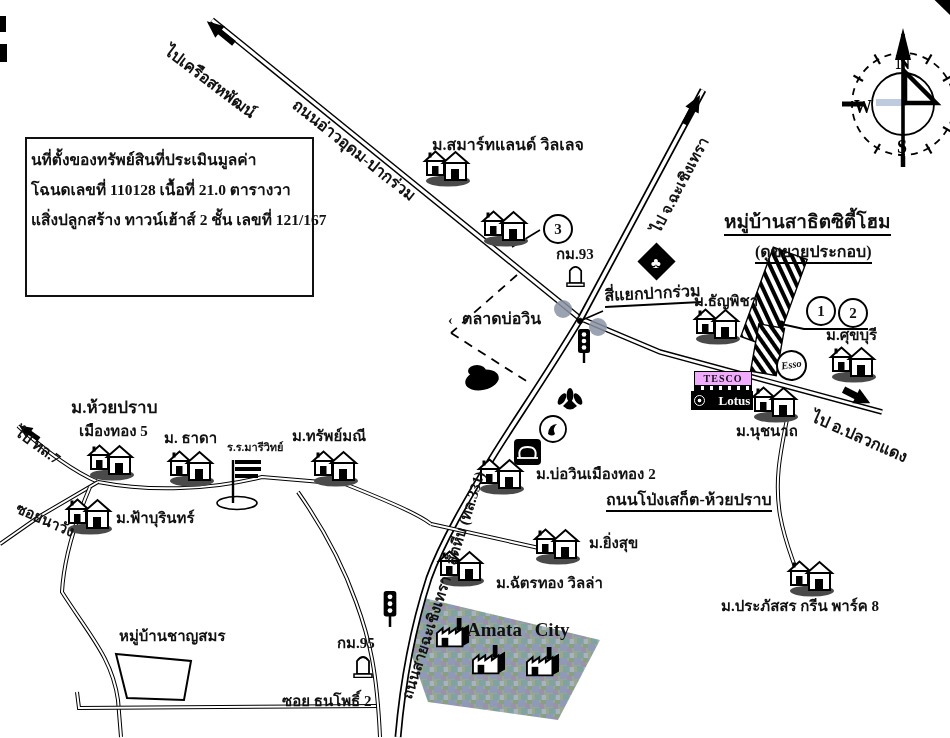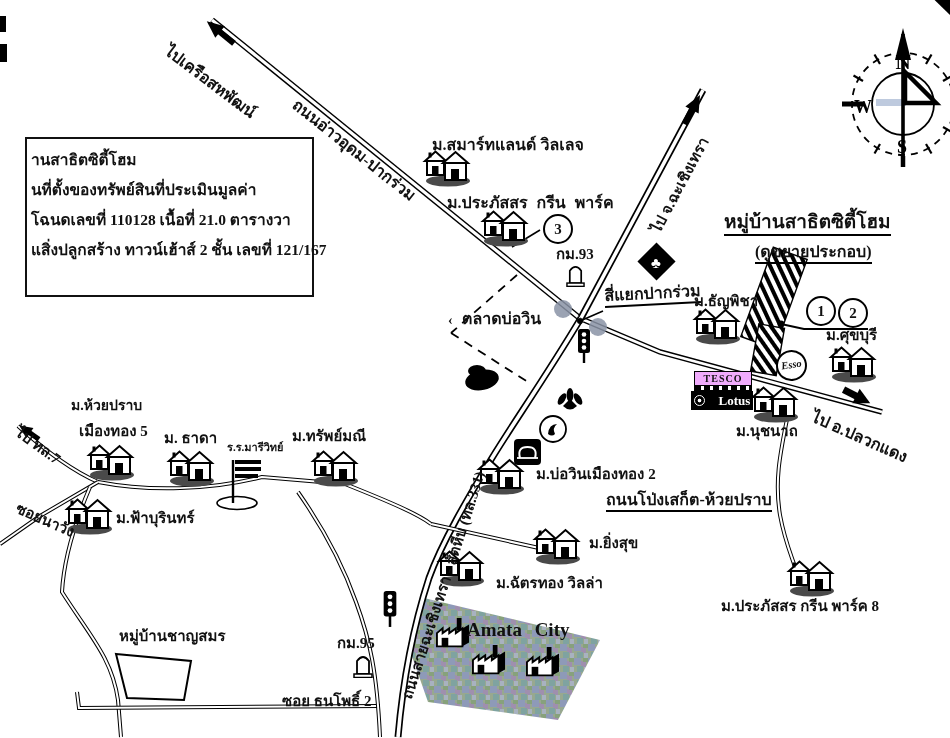--- a/index.html
+++ b/index.html
@@ -235,48 +235,46 @@
     <line x1="0" y1="-70" x2="0" y2="57" stroke="#000" stroke-width="3.6"></line>
     <path d="M-8 -44 L0 -76 L8 -44 Z" fill="#000"></path>
     <path d="M2 -32 L33 -1 L2 -1 Z" fill="#fff" stroke="#000" stroke-width="4.5"></path>
     <text x="0" y="-35" text-anchor="middle" font-size="21" font-weight="bold">N</text>
     <text x="-40" y="9" text-anchor="middle" font-size="18" font-weight="bold">W</text>
     <text x="-1" y="49" text-anchor="middle" font-size="18" font-weight="bold">S</text>
   </g>
 </svg>
 
 <div id="infobox">
-  <div class="ibl">านสาธิตซิตี้โฮม</div>
   <div class="ibl">นที่ตั้งของทรัพย์สินที่ประเมินมูลค่า</div>
   <div class="ibl">โฉนดเลขที่ 110128 เนื้อที่ 21.0 ตารางวา</div>
   <div class="ibl">แสิ่งปลูกสร้าง ทาวน์เฮ้าส์ 2 ชั้น เลขที่ 121/167</div>
 </div>
 
 <div class="lbl" style="left:172px;top:42px;transform:rotate(37deg);font-size:16px">ไปเครือสหพัฒน์</div>
 <div class="lbl" style="left:300px;top:96px;transform:rotate(38.5deg);font-size:16px">ถนนอ่าวอุดม-ปากร่วม</div>
 <div class="lbl" style="left:648px;top:228px;transform:rotate(-62deg);font-size:15px">ไป จ.ฉะเชิงเทรา</div>
 <div class="lbl" style="left:399px;top:696px;transform:rotate(-72deg);font-size:15px">ถนนสายฉะเชิงเทรา - สัตหีบ (ทล.331)</div>
 <div class="lbl" style="left:816px;top:408px;transform:rotate(24deg);font-size:16px">ไป อ.ปลวกแดง</div>
 <div class="lbl und" style="left:606px;top:491px;font-size:16px">ถนนโป่งเสก็ต-ห้วยปราบ</div>
 <div class="lbl" style="left:22px;top:424px;transform:rotate(36deg);font-size:15px">ไป ทล.7</div>
 <div class="lbl" style="left:20px;top:500px;transform:rotate(24deg);font-size:15px">ซอยนาวัง</div>
 <div class="lbl" style="left:282px;top:693px;font-size:15px">ซอย ธนโพธิ์ 2</div>
 
 <div class="lbl" style="left:432px;top:136px;font-size:16px">ม.สมาร์ทแลนด์ วิลเลจ</div>
-<div class="lbl" style="left:447px;top:194px;font-size:16px;word-spacing:5px">ม.ประภัสสร กรีน พาร์ค</div>
 <div class="lbl" style="left:556px;top:246px;font-size:15px">กม.93</div>
 <div class="lbl" style="left:448px;top:313px;font-size:14px">‹</div>
 <div class="lbl" style="left:462px;top:310px;font-size:16px">ตลาดบ่อวิน</div>
 <div class="lbl und" style="left:604px;top:287px;font-size:16px;transform:rotate(-3deg)">สี่แยกปากร่วม</div>
 <div class="lbl und" style="left:724px;top:211px;font-size:19px">หมู่บ้านสาธิตซิตี้โฮม</div>
 <div class="lbl und" style="left:755px;top:243px;font-size:16px">(ดูขยายประกอบ)</div>
 <div class="lbl" style="left:694px;top:293px;font-size:15px">ม.ธัญพิชา</div>
 <div class="lbl" style="left:826px;top:327px;font-size:15px">ม.ศุขบุรี</div>
 <div class="lbl" style="left:736px;top:423px;font-size:15px">ม.นุชนาถ</div>
-<div class="lbl" style="left:71px;top:398px;font-size:14px">ม.ห้วยปราบ</div>
+<div class="lbl" style="left:71px;top:398px;font-size:17px">ม.ห้วยปราบ</div>
 <div class="lbl" style="left:79px;top:423px;font-size:15px">เมืองทอง 5</div>
 <div class="lbl" style="left:164px;top:430px;font-size:15px">ม. ธาดา</div>
 <div class="lbl" style="left:227px;top:441px;font-size:11px">ร.ร.มารีวิทย์</div>
 <div class="lbl" style="left:292px;top:428px;font-size:15px">ม.ทรัพย์มณี</div>
 <div class="lbl" style="left:116px;top:510px;font-size:15px">ม.ฟ้าบุรินทร์</div>
 <div class="lbl" style="left:536px;top:466px;font-size:15px">ม.บ่อวินเมืองทอง 2</div>
 <div class="lbl" style="left:589px;top:535px;font-size:15px">ม.ยิ่งสุข</div>
 <div class="lbl" style="left:496px;top:575px;font-size:15px">ม.ฉัตรทอง วิลล่า</div>
 <div class="lbl" style="left:119px;top:628px;font-size:15px">หมู่บ้านชาญสมร</div>
 <div class="lbl" style="left:721px;top:598px;font-size:15px">ม.ประภัสสร กรีน พาร์ค 8</div>

